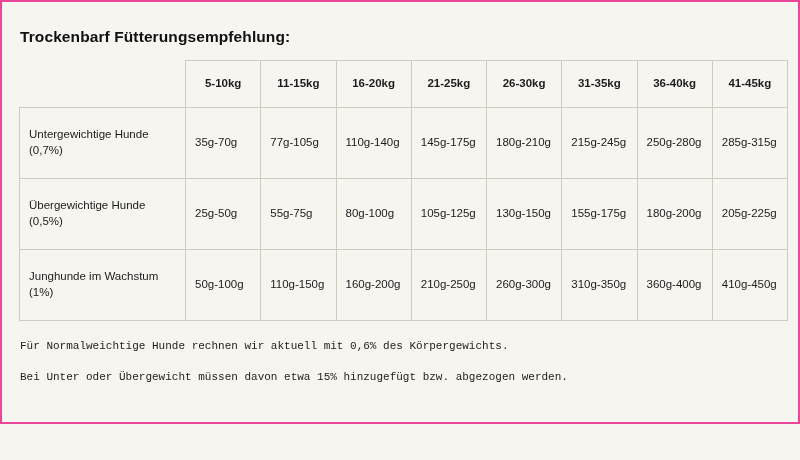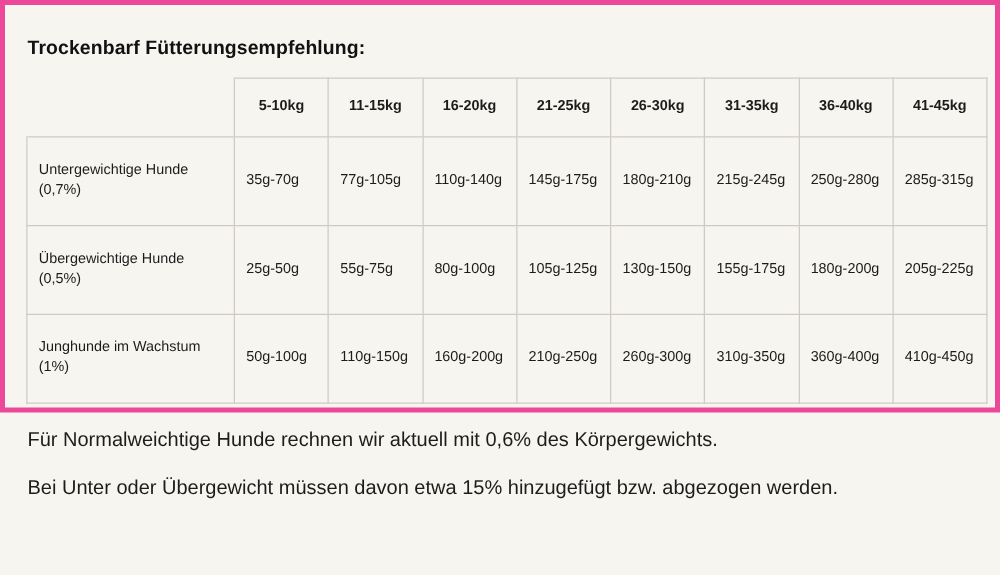--- a/index.html
+++ b/index.html
@@ -10,25 +10,25 @@
     width: 800px;
     height: 460px;
     background: #f7f5f0;
     font-family: "Liberation Sans", sans-serif;
     color: #1c1c1c;
     box-sizing: border-box;
     overflow: hidden;
   }
   .page {
     width: 800px;
-    height: 330px;
+    height: 424px;
     box-sizing: border-box;
     padding: 26px 16px 10px 16px;
     background: #f7f5f0;
-    border: 4px solid #ec4899;
+    border: 2px solid #ec4899;
     position: relative;
   }
   .page-title {
     font-size: 15.5px;
     font-weight: bold;
     color: #111111;
     margin: 0 0 14px 2px;
     letter-spacing: 0.1px;
   }
   table.feeding-table {
@@ -67,25 +67,26 @@
   table.feeding-table tbody td.rowhead {
     font-size: 11.5px;
   }
   col.c-label { width: 166px; }
   col.c-val { width: 75.25px; }
   .notes {
     margin-top: 18px;
     padding-left: 2px;
   }
   .note {
-    font-size: 16px;
+    font-size: 11px;
     line-height: 1.45;
     color: #1c1c1c;
     margin: 0 0 15px 0;
     max-width: 762px;
+    font-family: Liberation Mono, monospace;
   }
   .note:last-child {
     margin-bottom: 0;
   }
 </style>
 </head>
 <body>
 
 <div class="page">
 

